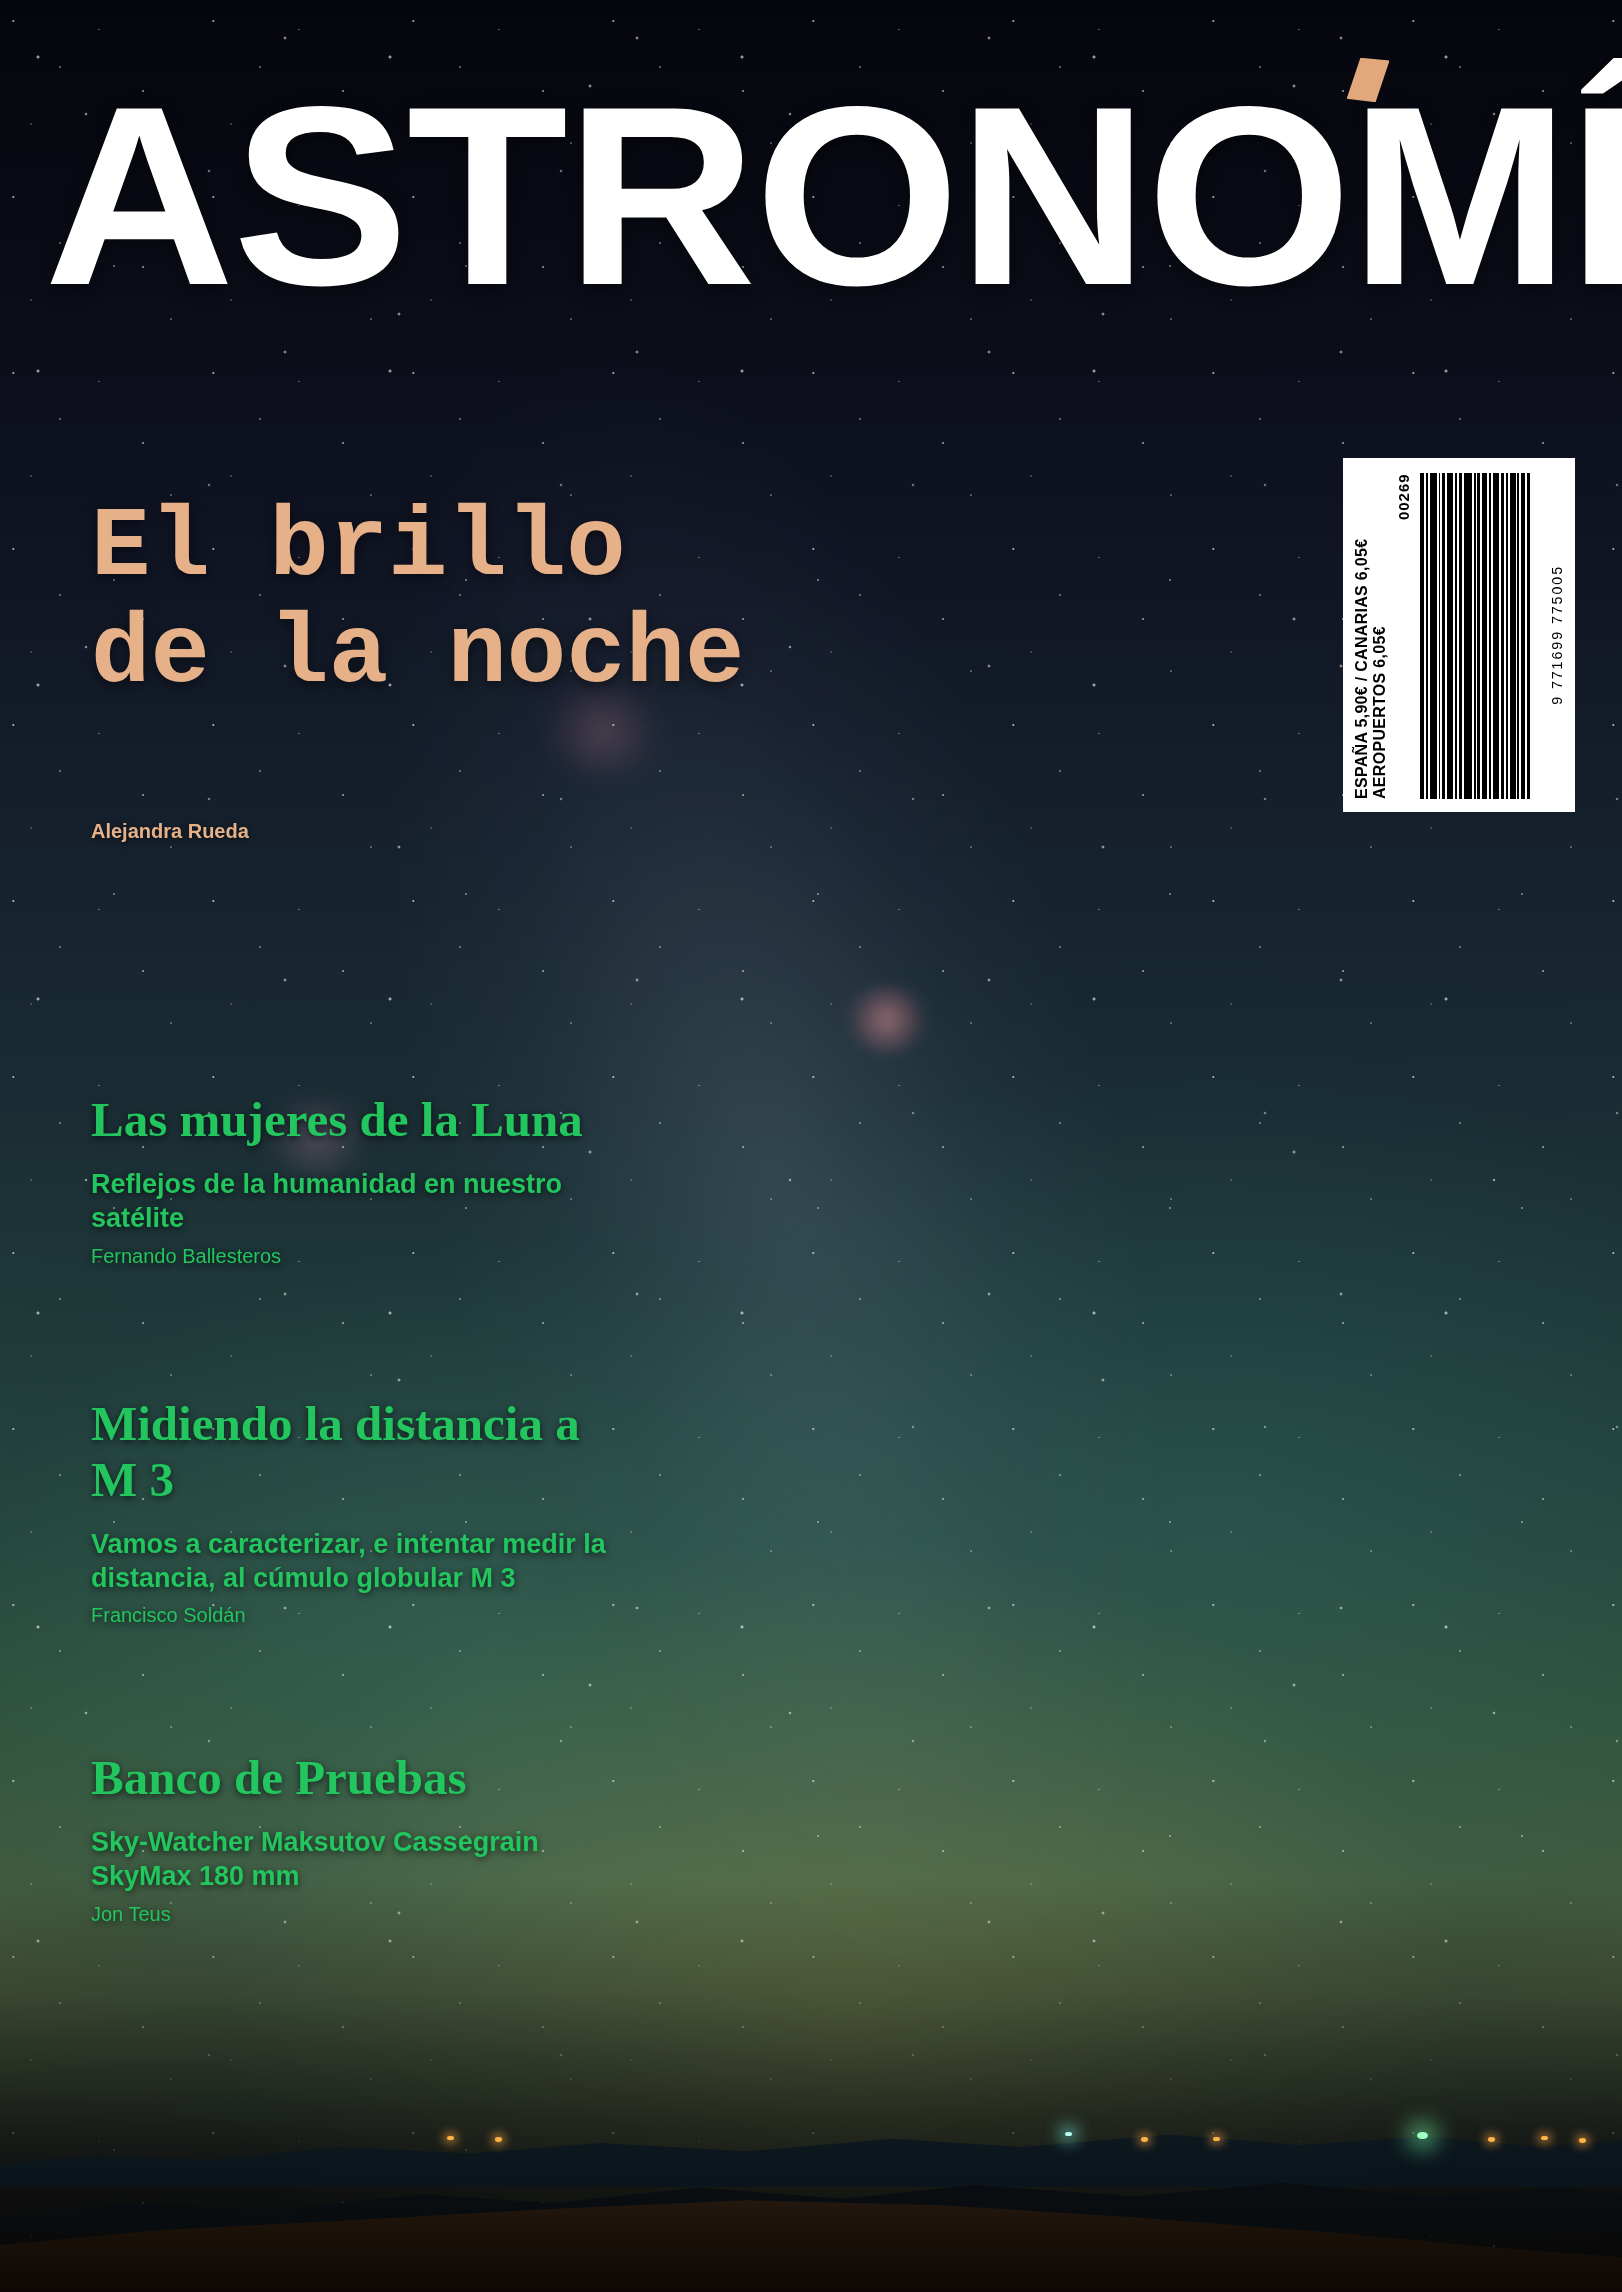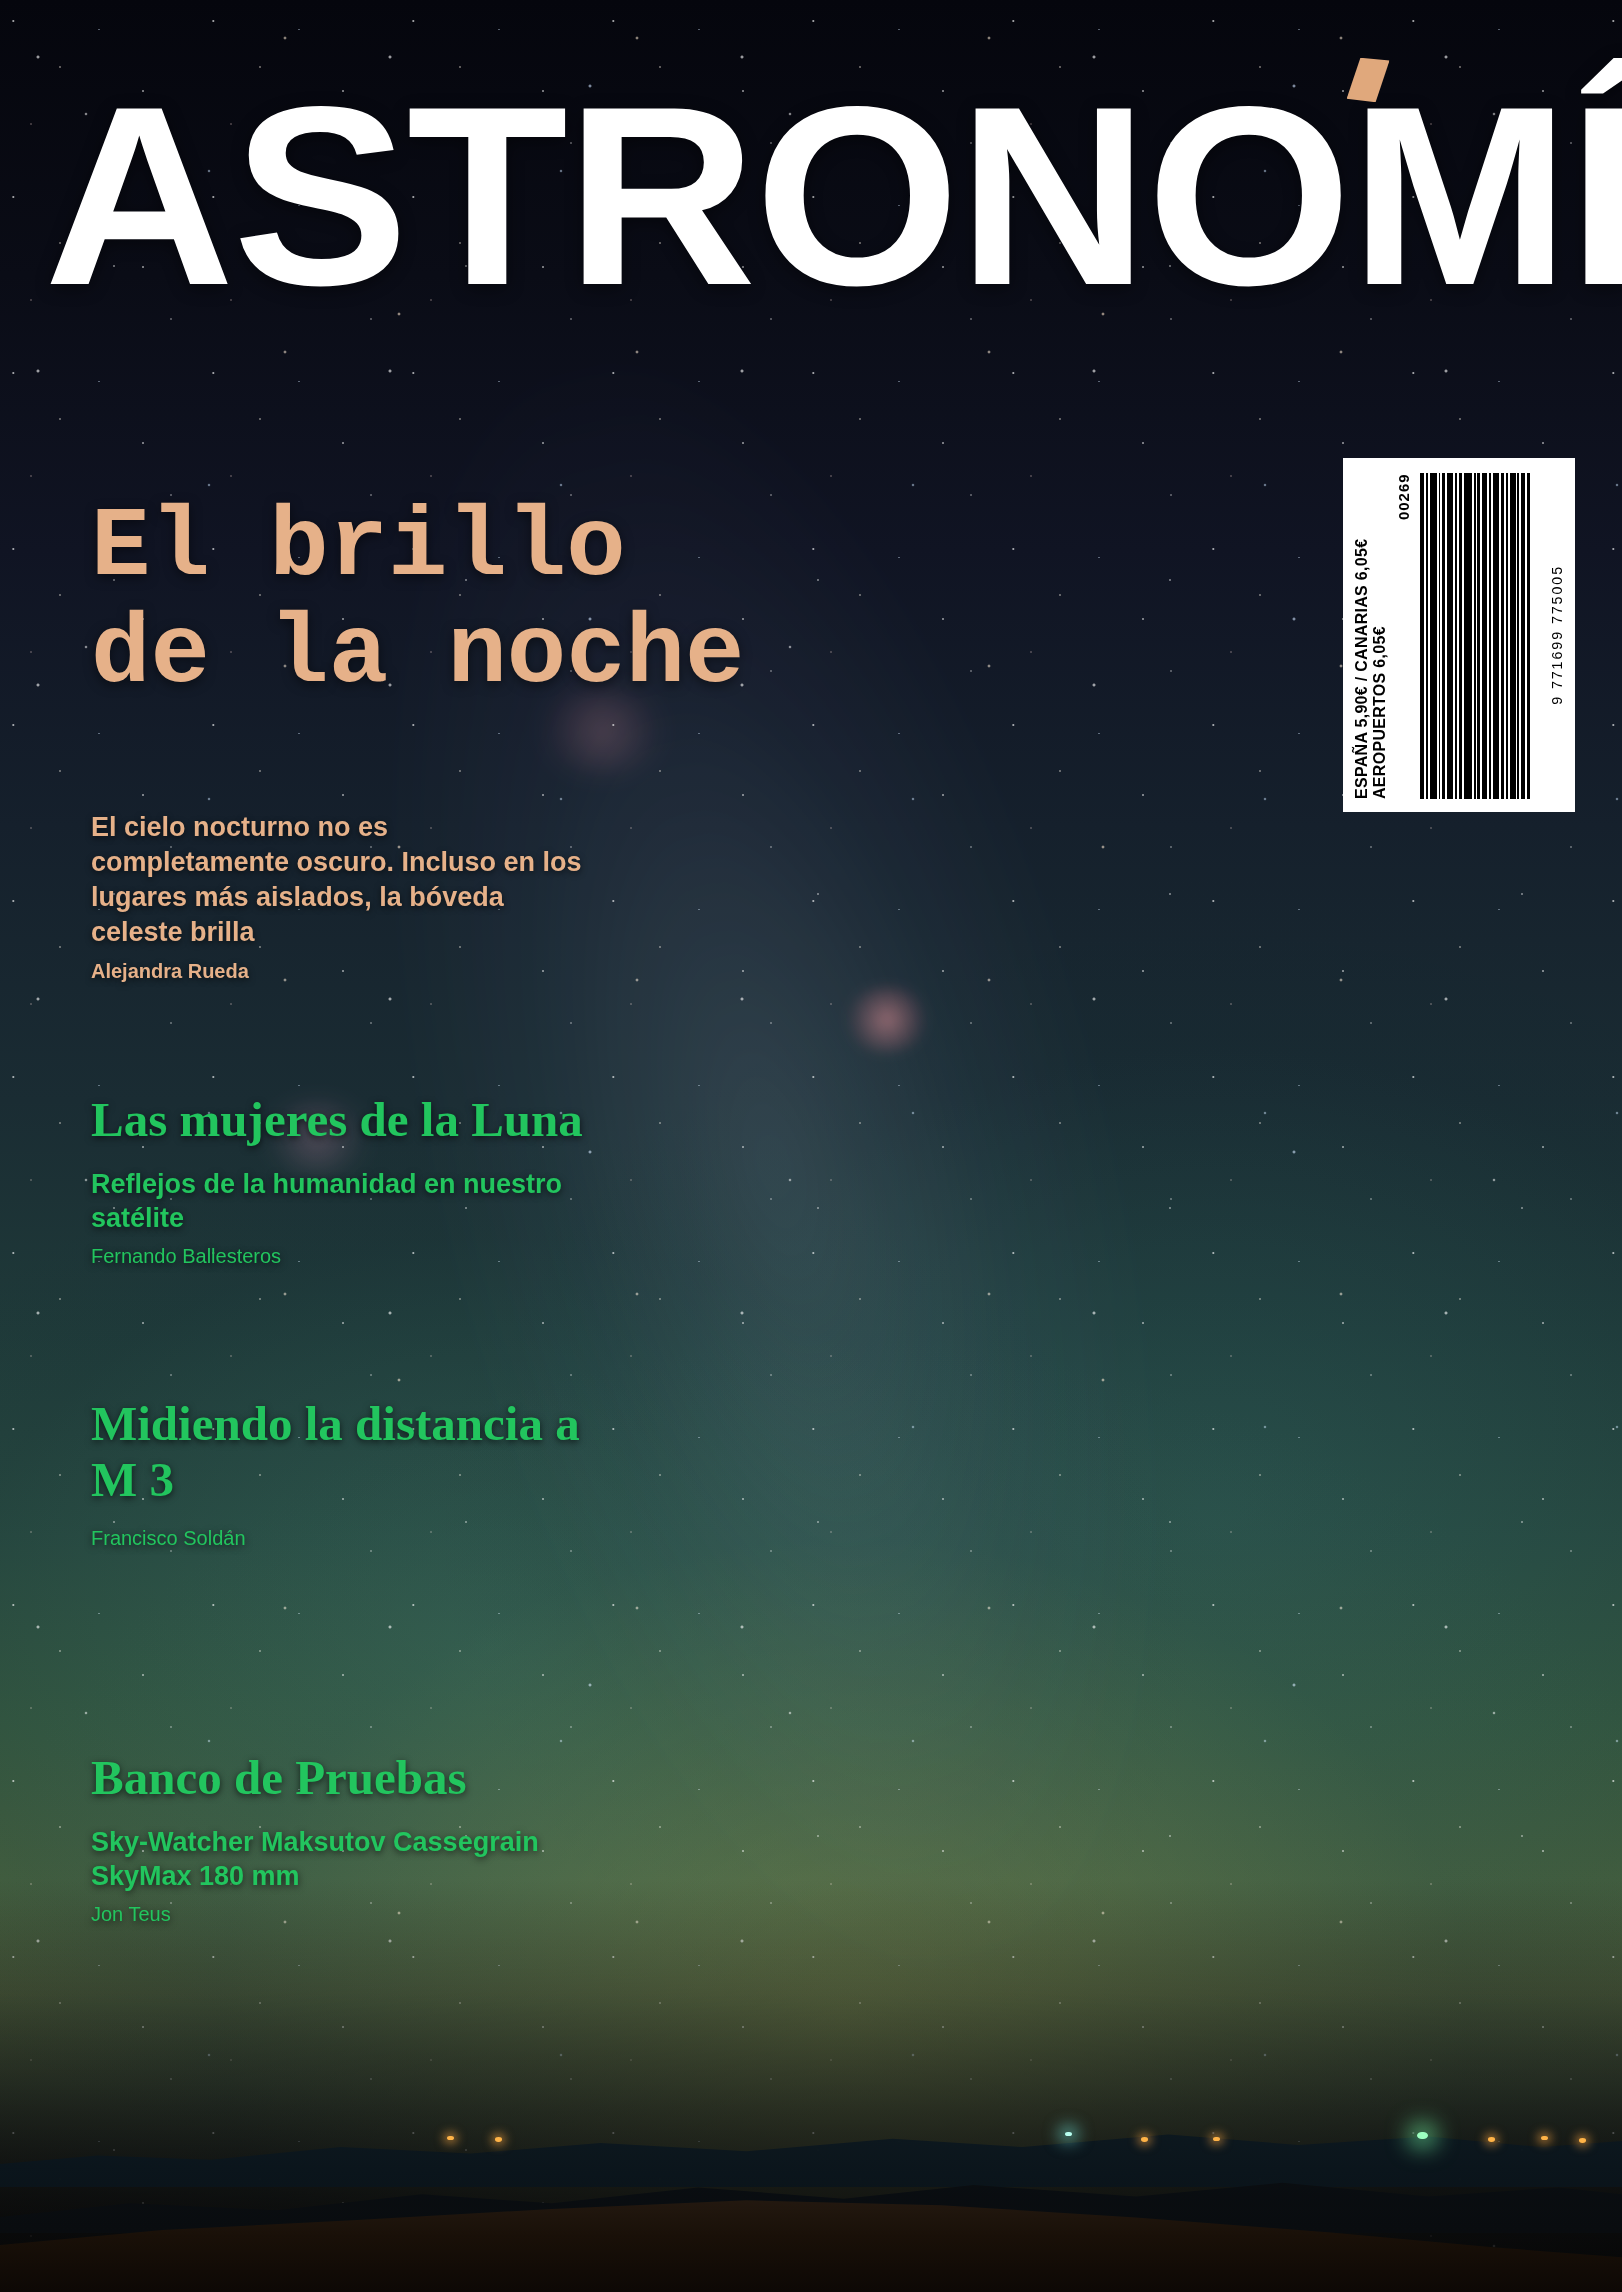--- a/index.html
+++ b/index.html
@@ -409,32 +409,32 @@
     </div>
     <div class="ean-text">9 771699 775005</div>
   </div>
 
   <div class="headline">
     <div>El brillo</div>
     <div>de la noche</div>
   </div>
 
   <div class="deck">
-    <div>El cielo nocturno no es completamente oscuro. Incluso en los lugares más aislados, la bóveda celeste brilla</div>
     <div class="byline">Alejandra Rueda</div>
   </div>
 
   <div class="story" id="story-1">
     <div class="title">Las mujeres de la Luna</div>
     <div class="sub">Reflejos de la humanidad en nuestro satélite</div>
     <div class="author">Fernando Ballesteros</div>
   </div>
 
   <div class="story" id="story-2">
     <div class="title">Midiendo la distancia a M 3</div>
+    <div class="sub">Vamos a caracterizar, e intentar medir la distancia, al cúmulo globular M 3</div>
     <div class="author">Francisco Soldán</div>
   </div>
 
   <div class="story" id="story-3">
     <div class="title">Banco de Pruebas</div>
     <div class="sub">Sky-Watcher Maksutov Cassegrain SkyMax 180 mm</div>
     <div class="author">Jon Teus</div>
   </div>
 
 </div>

